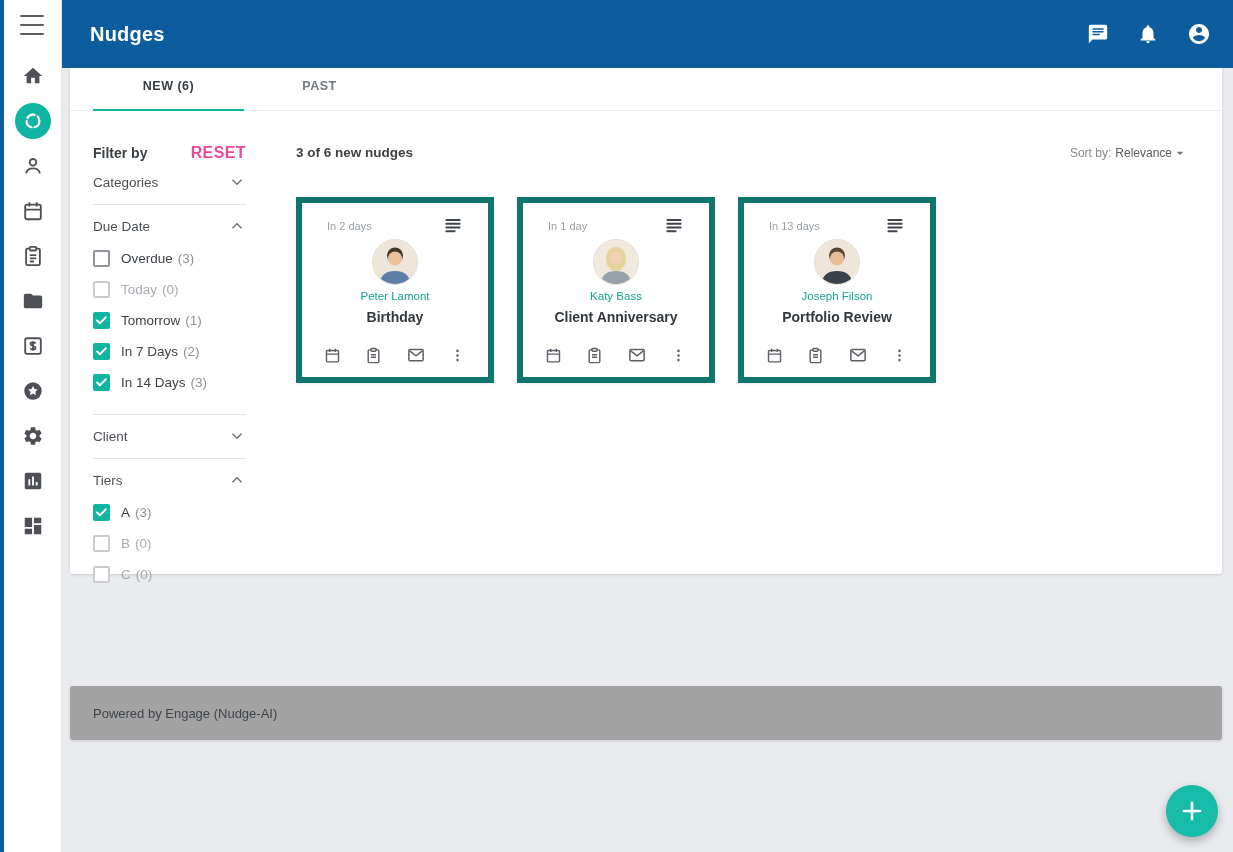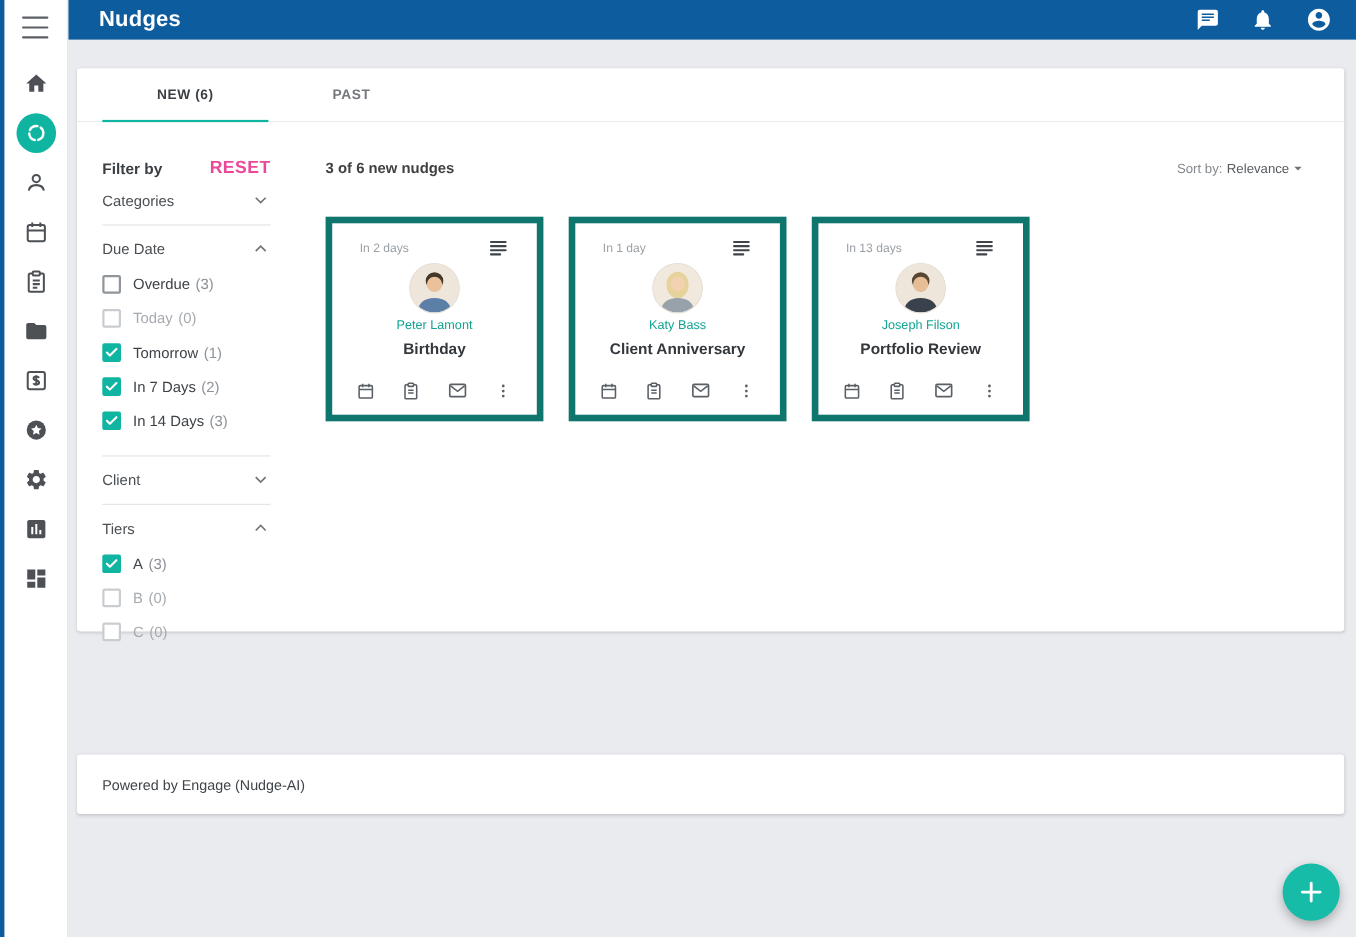--- a/index.html
+++ b/index.html
@@ -16,21 +16,21 @@
   
   .left-strip { position:absolute; left:0; top:0; width:4px; height:852px; background:#0d5c9d; z-index:6; }
   .sidebar { position:absolute; left:4px; top:0; width:58px; height:852px; background:#ffffff; border-right:1px solid #e3e5e8; z-index:5; }
   .menu-btn { position:absolute; left:16px; top:15px; width:24px; height:20px; flex-direction:column; justify-content:space-between; align-items:stretch; display:flex; }
   .menu-btn span { display:block; height:2px; background:#5a5f64; border-radius:1px; }
   .side-icons { position:absolute; top:53px; left:0; width:100%; display:flex; flex-direction:column; align-items:center; }
   .side-item { width:100%; height:45px; display:flex; align-items:center; justify-content:center; color:#4d5156; }
   .nudge-active { width:36px; height:36px; border-radius:50%; background:#10b5a2; display:flex; align-items:center; justify-content:center; }
 
   
-  .topbar { position:absolute; left:62px; top:0; width:1171px; height:36px; background:#0d5c9d; display:flex; align-items:center; padding:0 22px 0 28px; z-index:4; }
+  .topbar { position:absolute; left:62px; top:0; width:1171px; height:68px; background:#0d5c9d; display:flex; align-items:center; padding:0 22px 0 28px; z-index:4; }
   .app-title { color:#fff; font-size:20px; font-weight:bold; letter-spacing:.2px; }
   .topbar-icons { margin-left:auto; display:flex; align-items:center; gap:28px; color:#fff; }
 
   
   .main-panel { position:absolute; left:70px; top:62px; width:1152px; height:512px; background:#fff; border-radius:3px; box-shadow:0 1px 3px rgba(0,0,0,.14); }
   .tabbar { height:49px; border-bottom:1px solid #ececec; display:flex; padding-left:23px; }
   .tab { width:151px; display:flex; align-items:center; justify-content:center; font-size:12.5px; font-weight:bold; letter-spacing:.5px; color:#74797e; position:relative; }
   .tab.active { color:#3a3f44; }
   .tab.active::after { content:""; position:absolute; left:0; right:0; bottom:-1px; height:2px; background:#10b5a2; }
   .panel-body { display:flex; height:554px; }
@@ -66,21 +66,21 @@
   .nudge-card { width:198px; height:186px; background:#fff; border:6px solid #0f766e; border-radius:0; box-shadow:0 1px 2px rgba(0,0,0,.07); position:relative; padding:12px 25px 0; }
   .card-top { display:flex; justify-content:space-between; align-items:flex-start; }
   .due { font-size:11px; color:#9aa0a5; padding-top:5px; }
   .subject-btn { color:#3f444a; }
   .avatar { width:46px; height:46px; margin:4px auto 5px; border-radius:50%; overflow:hidden; border:1px solid #e3ddd4; background:#f1e9de; }
   .client-name { text-align:center; font-size:11.5px; color:#12a392; cursor:pointer; }
   .card-title { text-align:center; font-size:14px; font-weight:bold; color:#33383d; margin-top:7px; }
   .card-actions { position:absolute; left:0; right:0; bottom:0; height:44px; display:flex; align-items:center; justify-content:space-around; padding:0 10px; color:#5b6066; }
 
   
-  .footer-panel { position:absolute; left:70px; top:686px; width:1152px; height:54px; background:#ffffff; border-radius:3px; box-shadow:0 1px 3px rgba(0,0,0,.14); display:flex; align-items:center; padding-left:23px; font-size:13px; color:#3f444a; }
+  .footer-panel { position:absolute; left:70px; top:686px; width:1152px; height:54px; background:#a3a3a3; border-radius:3px; box-shadow:0 1px 3px rgba(0,0,0,.14); display:flex; align-items:center; padding-left:23px; font-size:13px; color:#3f444a; }
   .fab { position:absolute; left:1166px; top:785px; width:52px; height:52px; border-radius:50%; background:#16bca8; box-shadow:0 4px 10px rgba(0,0,0,.28); }
 </style>
 </head>
 <body>
 
 <div class="left-strip"></div>
 
 <aside class="sidebar">
   <button class="menu-btn">
       <span></span>

